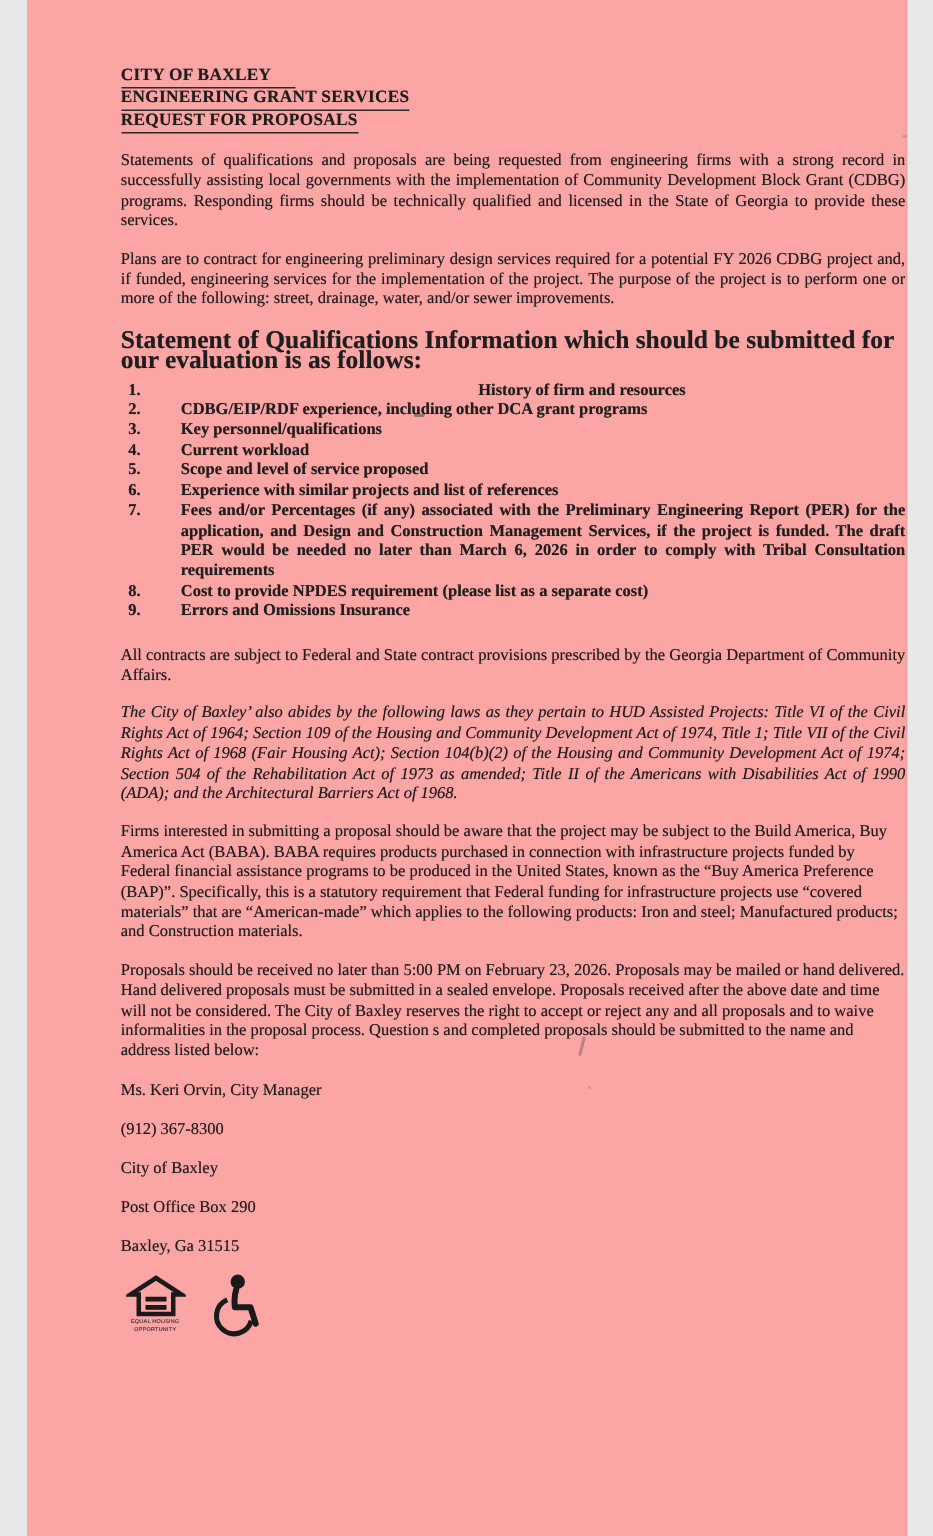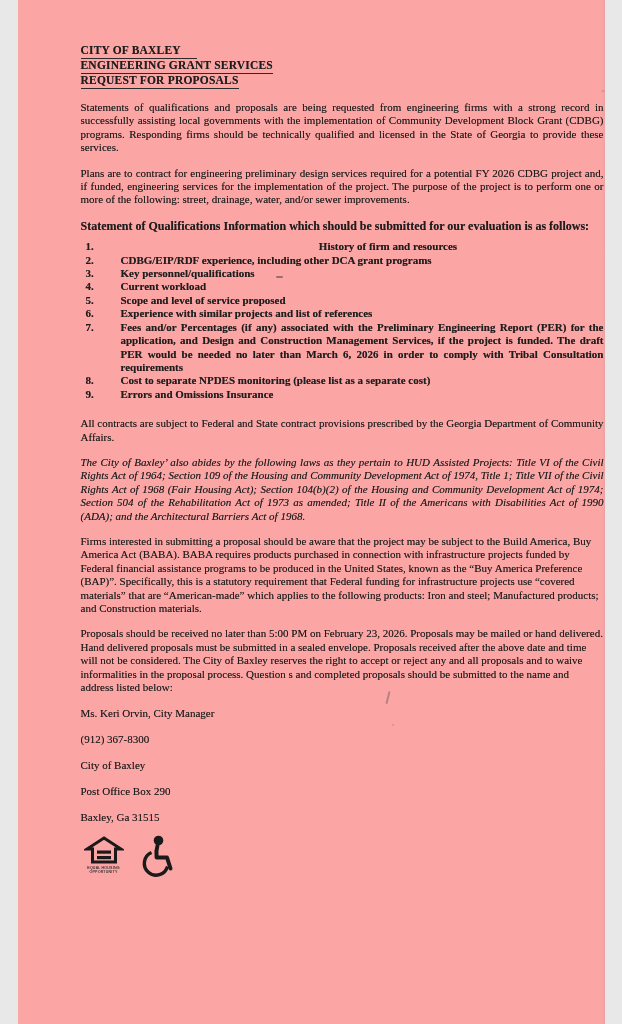--- a/index.html
+++ b/index.html
@@ -31,21 +31,21 @@
   .doc-header .hline.trail span { padding-right: 16px; }
   p.body {
     font-size: 11px;
     line-height: 13.4px;
     margin-top: 12px;
   }
   p.just { text-align: justify; font-family: Liberation Serif, serif; }
   p.italic { font-style: italic; }
   .qual-heading {
     font-weight: bold;
-    font-size: 12px;
+    font-size: 17px;
     line-height: 13.4px;
     margin-top: 13px;
   }
   .qual-list { margin-top: 7px; font-weight: bold; font-size: 11px; line-height: 13.4px; }
   .q-row { display: flex; }
   .q-num { width: 40px; padding-left: 5px; flex: none; }
   .q-text { flex: 1; text-align: justify; }
   .q-row.center-indent .q-text { padding-left: 52px; text-align: center; }
   .contact-line { font-size: 11px; margin-top: 13px; line-height: 13px; }
   .contact-block .contact-line { margin-top: 13px; }
@@ -115,21 +115,21 @@
       <div class="q-row">
         <span class="q-num">6.</span>
         <span class="q-text">Experience with similar projects and list of references</span>
       </div>
       <div class="q-row">
         <span class="q-num">7.</span>
         <span class="q-text">Fees and/or Percentages (if any) associated with the Preliminary Engineering Report (PER) for the application, and Design and Construction Management Services, if the project is funded.  The draft PER would be needed no later than March 6, 2026  in order to comply with Tribal Consultation requirements</span>
       </div>
       <div class="q-row">
         <span class="q-num">8.</span>
-        <span class="q-text">Cost to separate NPDES monitoring (please list as a separate cost)</span>
+        <span class="q-text">Cost to provide NPDES requirement (please list as a separate cost)</span>
       </div>
       <div class="q-row">
         <span class="q-num">9.</span>
         <span class="q-text">Errors and Omissions Insurance</span>
       </div>
     </div>
 
     <p class="body just" style="margin-top:16px">All contracts are subject to Federal and State contract provisions prescribed by the Georgia Department of Community Affairs.</p>
 
     <p class="body just italic">The City of Baxley’ also abides by the following laws as they pertain to HUD Assisted Projects: Title VI of the Civil Rights Act of 1964; Section 109 of the Housing and Community Development Act of 1974, Title 1; Title VII of the Civil Rights Act of 1968 (Fair Housing Act); Section 104(b)(2) of the Housing and Community Development Act of 1974; Section 504 of the Rehabilitation Act of 1973 as amended; Title II of the Americans with Disabilities Act of 1990 (ADA); and the Architectural Barriers Act of 1968.</p>

